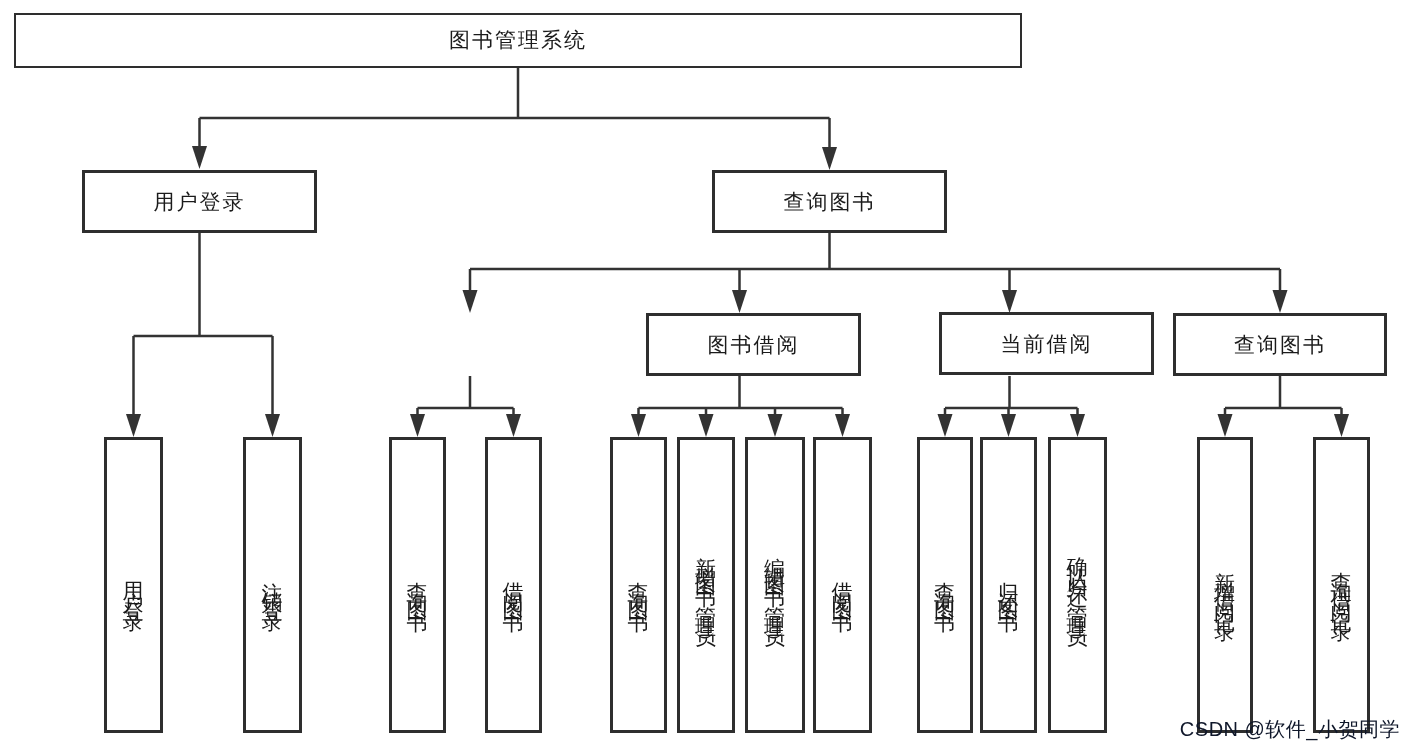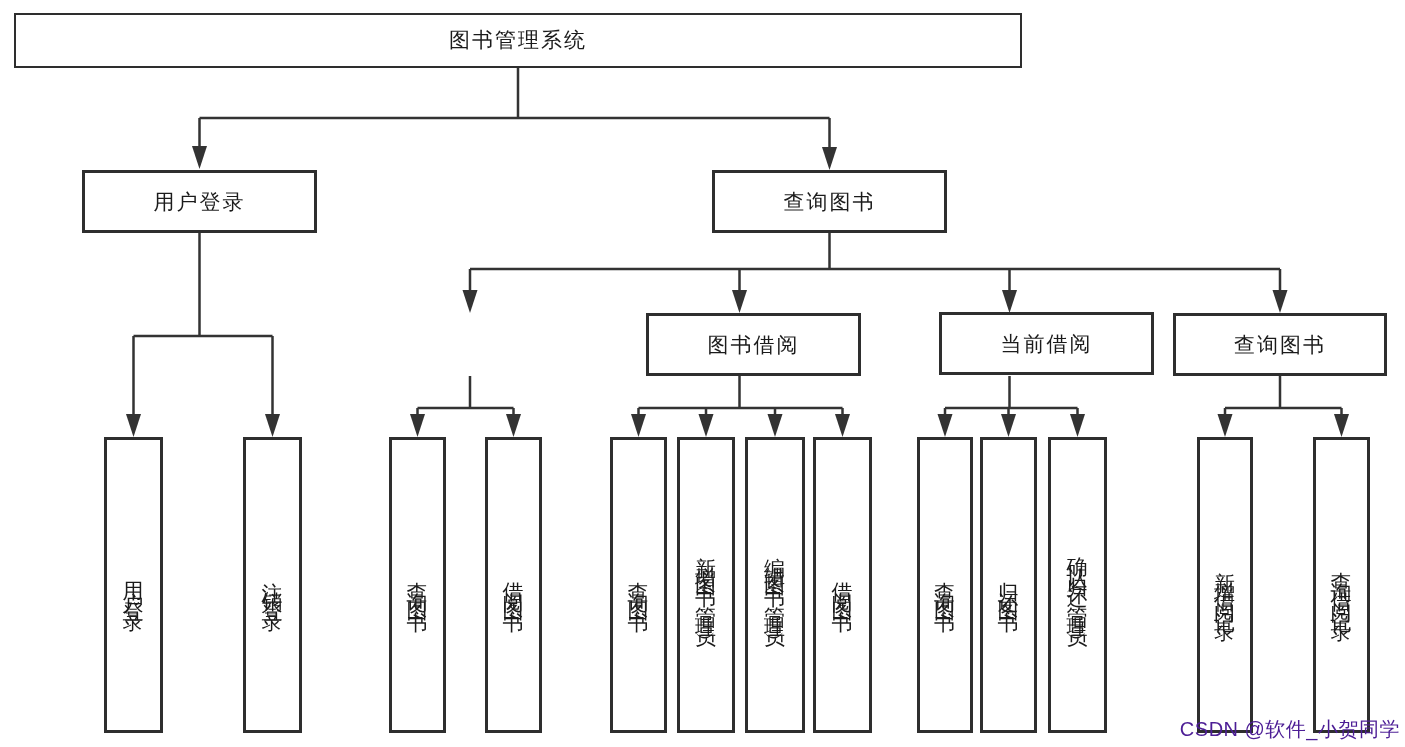--- a/index.html
+++ b/index.html
@@ -39,21 +39,21 @@
     font-size: 21px;
     letter-spacing: 10px;
     line-height: 1;
   }
   .watermark {
     position: absolute;
     top: 716px;
     right: 5px;
     font-size: 20px;
     letter-spacing: 0.5px;
-    color: #4c1d95;
+    color: #0f172a;
     white-space: nowrap;
   }
 </style>
 </head>
 <body>
 
 <div class="stage">
 
   <svg class="wires" width="1405" height="747" viewBox="0 0 1405 747" fill="none" stroke="#333333" stroke-width="2.5">
 

